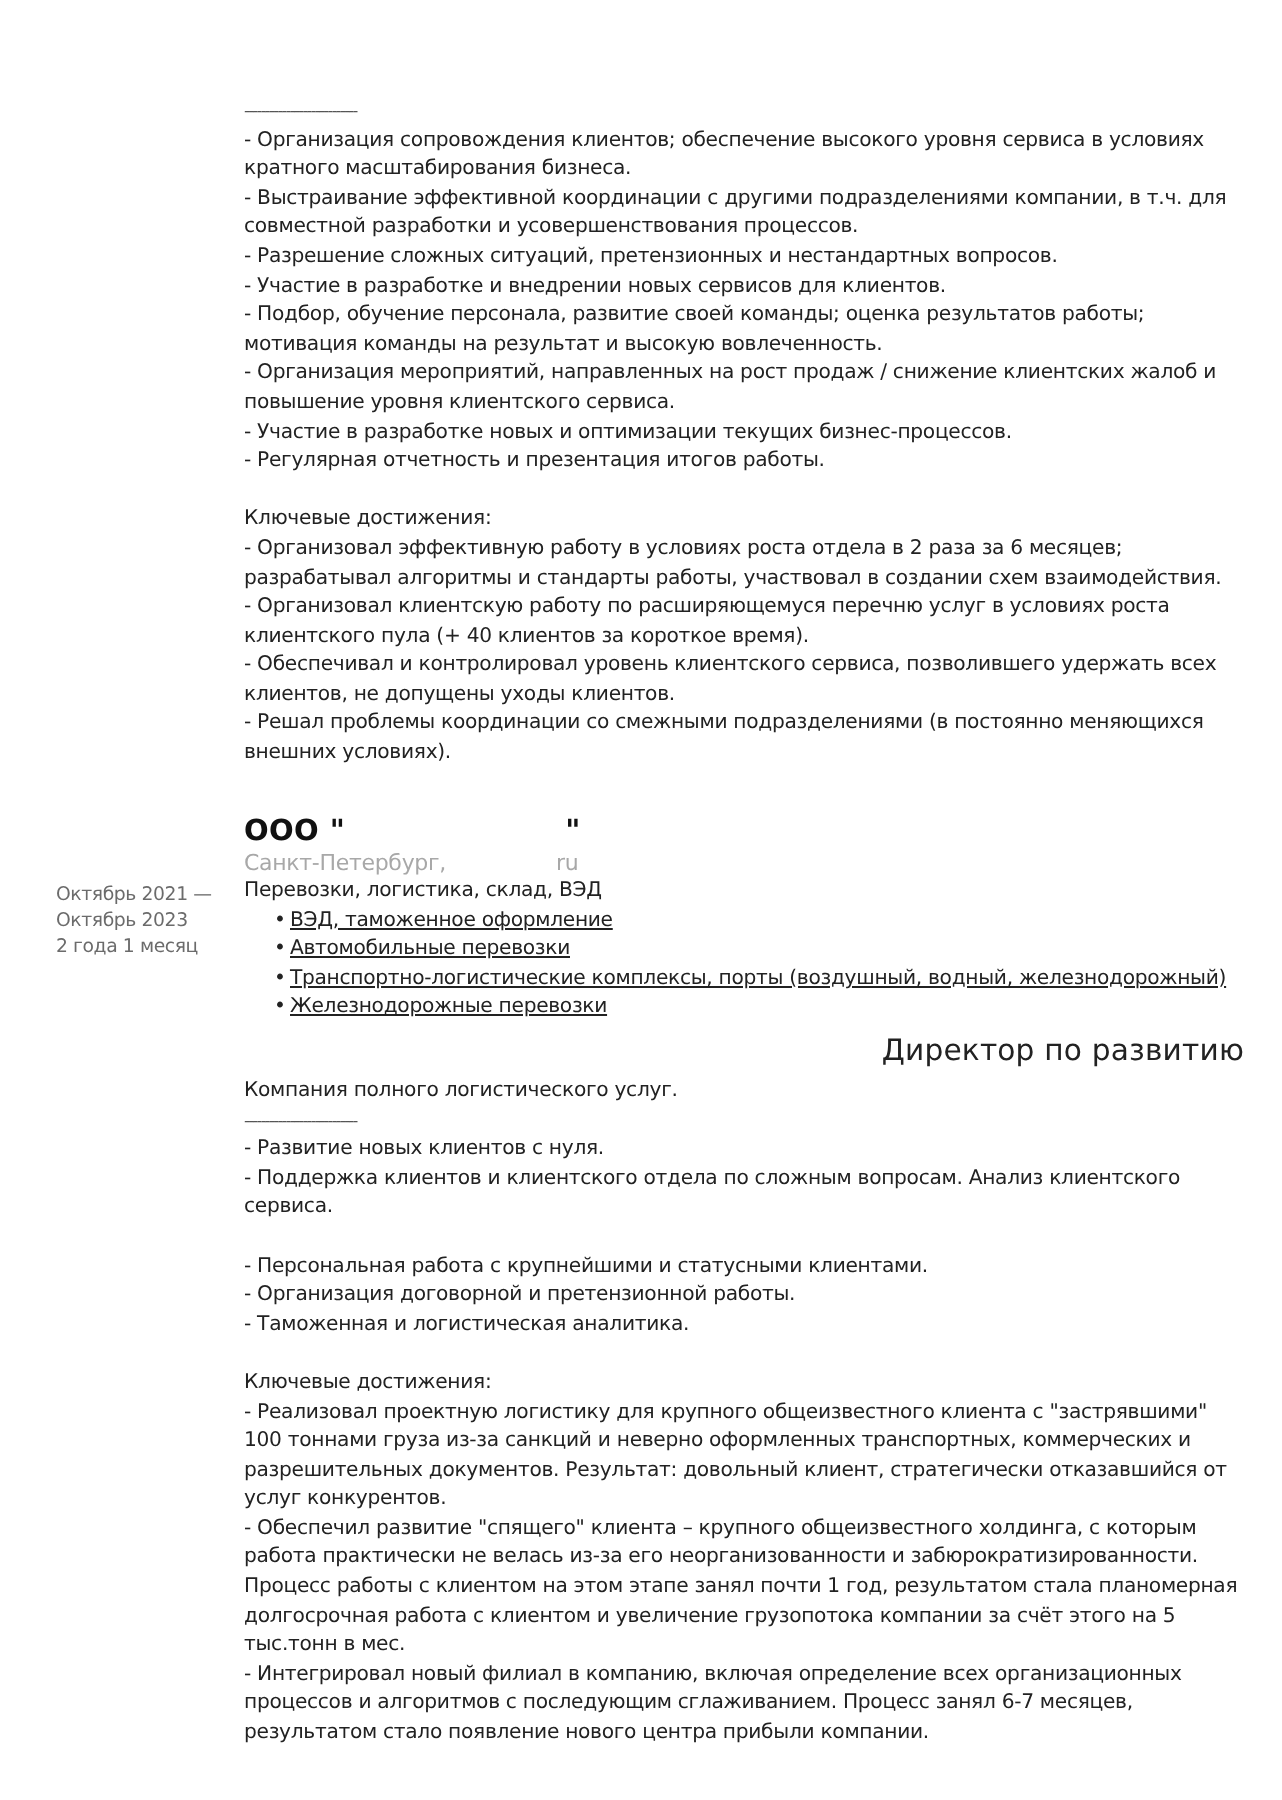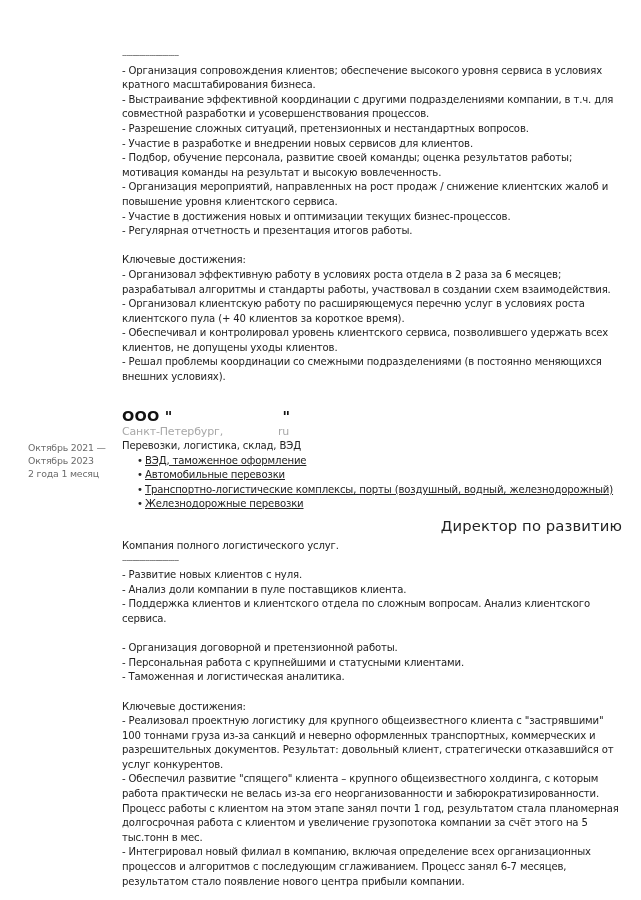--- a/index.html
+++ b/index.html
@@ -101,21 +101,21 @@
 <div class="page">
 
   <div class="content-col block-top">
     <span class="sep">---------------------------</span>
     <span class="line">- Организация сопровождения клиентов; обеспечение высокого уровня сервиса в условиях кратного масштабирования бизнеса.</span>
     <span class="line">- Выстраивание эффективной координации с другими подразделениями компании, в т.ч. для совместной разработки и усовершенствования процессов.</span>
     <span class="line">- Разрешение сложных ситуаций, претензионных и нестандартных вопросов.</span>
     <span class="line">- Участие в разработке и внедрении новых сервисов для клиентов.</span>
     <span class="line">- Подбор, обучение персонала, развитие своей команды; оценка результатов работы; мотивация команды на результат и высокую вовлеченность.</span>
     <span class="line">- Организация мероприятий, направленных на рост продаж / снижение клиентских жалоб и повышение уровня клиентского сервиса.</span>
-    <span class="line">- Участие в достижения новых и оптимизации текущих бизнес-процессов.</span>
+    <span class="line">- Участие в разработке новых и оптимизации текущих бизнес-процессов.</span>
     <span class="line">- Регулярная отчетность и презентация итогов работы.</span>
     <span class="gap"></span>
     <span class="line">Ключевые достижения:</span>
     <span class="line">- Организовал эффективную работу в условиях роста отдела в 2 раза за 6 месяцев; разрабатывал алгоритмы и стандарты работы, участвовал в создании схем взаимодействия.</span>
     <span class="line">- Организовал клиентскую работу по расширяющемуся перечню услуг в условиях роста клиентского пула (+ 40 клиентов за короткое время).</span>
     <span class="line">- Обеспечивал и контролировал уровень клиентского сервиса, позволившего удержать всех клиентов, не допущены уходы клиентов.</span>
     <span class="line">- Решал проблемы координации со смежными подразделениями (в постоянно меняющихся внешних условиях).</span>
   </div>
 
   <div class="date-col">
@@ -139,25 +139,24 @@
     <ul class="specs">
       <li>ВЭД, таможенное оформление</li>
       <li>Автомобильные перевозки</li>
       <li>Транспортно-логистические комплексы, порты (воздушный, водный, железнодорожный)</li>
       <li>Железнодорожные перевозки</li>
     </ul>
     <div class="position-title">Директор по развитию</div>
     <span class="line">Компания полного логистического услуг.</span>
     <span class="sep">---------------------------</span>
     <span class="line">- Развитие новых клиентов с нуля.</span>
-    <span class="line">- Анализ доли компании в пуле поставщиков клиента.</span>
     <span class="line">- Поддержка клиентов и клиентского отдела по сложным вопросам. Анализ клиентского сервиса.</span>
     <span class="gap"></span>
+    <span class="line">- Персональная работа с крупнейшими и статусными клиентами.</span>
     <span class="line">- Организация договорной и претензионной работы.</span>
-    <span class="line">- Персональная работа с крупнейшими и статусными клиентами.</span>
     <span class="line">- Таможенная и логистическая аналитика.</span>
     <span class="gap"></span>
     <span class="line">Ключевые достижения:</span>
     <span class="line">- Реализовал проектную логистику для крупного общеизвестного клиента с "застрявшими" 100 тоннами груза из-за санкций и неверно оформленных транспортных, коммерческих и разрешительных документов. Результат: довольный клиент, стратегически отказавшийся от услуг конкурентов.</span>
     <span class="line">- Обеспечил развитие "спящего" клиента – крупного общеизвестного холдинга, с которым работа практически не велась из-за его неорганизованности и забюрократизированности. Процесс работы с клиентом на этом этапе занял почти 1 год, результатом стала планомерная долгосрочная работа с клиентом и увеличение грузопотока компании за счёт этого на 5 тыс.тонн в мес.</span>
     <span class="line">- Интегрировал новый филиал в компанию, включая определение всех организационных процессов и алгоритмов с последующим сглаживанием. Процесс занял 6-7 месяцев, результатом стало появление нового центра прибыли компании.</span>
   </div>
 
 </div>
 

